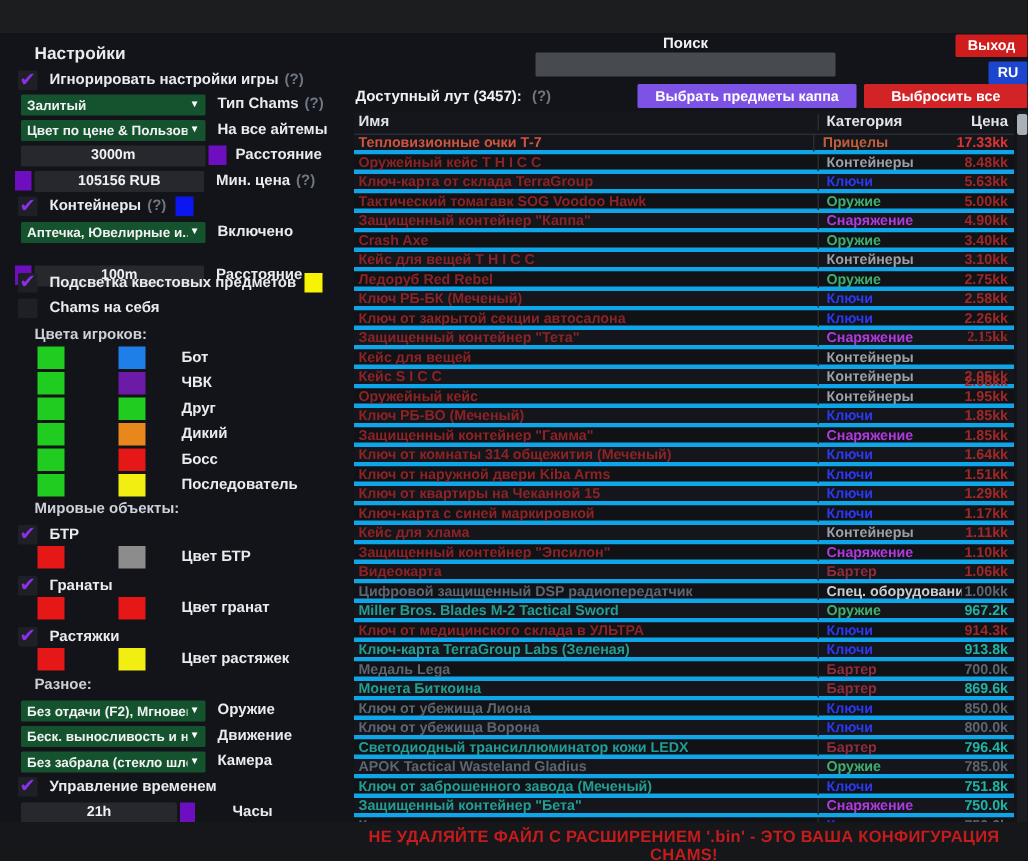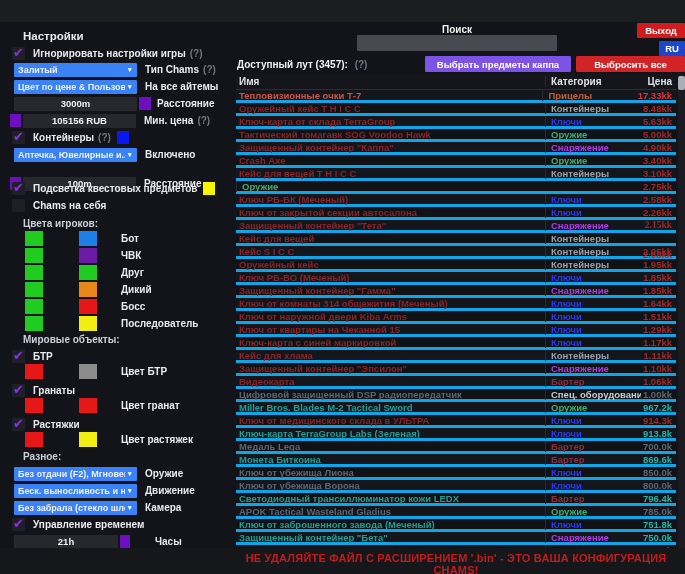--- a/index.html
+++ b/index.html
@@ -7,21 +7,21 @@
   body{position:relative;overflow:hidden;background:#12141a;color:#e6e8ec;
        font-family:"Liberation Sans","DejaVu Sans",sans-serif;font-weight:bold;}
   .topstrip{position:absolute;left:0;top:0;width:685px;height:22px;background:#1c1d1f}
   .footerbar{position:absolute;left:0;top:548px;width:685px;height:26px;background:#16171b}
   .warn{position:absolute;left:236px;top:552px;width:440px;text-align:center;
         font-size:11px;letter-spacing:.2px}
   
   .srow{position:absolute;display:flex;align-items:center;height:15px;font-size:10px;white-space:nowrap}
   .stitle{position:absolute;left:23px;top:30px;font-size:11.5px;color:#e9ebee}
   .sec{position:absolute;left:23px;font-size:10px;color:#cdd1d7}
-  .dd{width:123px;height:14px;background:#3b82f6;border-radius:1px;display:flex;align-items:center;
+  .dd{width:123px;height:14px;background:#14532d;border-radius:1px;display:flex;align-items:center;
       padding:0 4px;cursor:pointer}
   .dd .txt{flex:1;font-size:9px;overflow:hidden;white-space:nowrap;color:#f0f1f3}
   .dd .arr{font-size:6.5px;color:#ffffff;margin-left:2px}
   .inp{height:14px;background:#26282e;border-radius:1px;display:flex;align-items:center;
        justify-content:center;font-size:9.5px;color:#f0f1f3}
   .w123{width:123px}.w113{width:113px}.w104{width:104px}
   .sw{width:12px;height:13px;display:inline-block}
   .cb{width:13px;height:13px;background:#1e2026;border-radius:1px;display:flex;align-items:center;
       justify-content:center;cursor:pointer}
   .chk{color:#8b2fe8;font-size:13px;line-height:1;margin-top:-2px}
@@ -291,20 +291,21 @@
       <span class="cname" style="color: rgb(140, 35, 38);">Crash Axe</span>
       <span class="ccat" style="color: rgb(63, 175, 111);">Оружие</span>
       <span class="cprice" style="color: rgb(160, 40, 40);">3.40kk</span>
     </div>
     <div class="trow">
       <span class="cname" style="color: rgb(140, 35, 38);">Кейс для вещей T H I C C</span>
       <span class="ccat" style="color: rgb(154, 160, 166);">Контейнеры</span>
       <span class="cprice" style="color: rgb(160, 40, 40);">3.10kk</span>
     </div>
     <div class="trow">
+      <span class="cname" style="color: rgb(140, 35, 38);">Ледоруб Red Rebel</span>
       <span class="ccat" style="color: rgb(63, 175, 111);">Оружие</span>
       <span class="cprice" style="color: rgb(160, 40, 40);">2.75kk</span>
     </div>
     <div class="trow">
       <span class="cname" style="color: rgb(140, 35, 38);">Ключ РБ-БК (Меченый)</span>
       <span class="ccat" style="color: rgb(43, 57, 240);">Ключи</span>
       <span class="cprice" style="color: rgb(160, 40, 40);">2.58kk</span>
     </div>
     <div class="trow">
       <span class="cname" style="color: rgb(140, 35, 38);">Ключ от закрытой секции автосалона</span>

